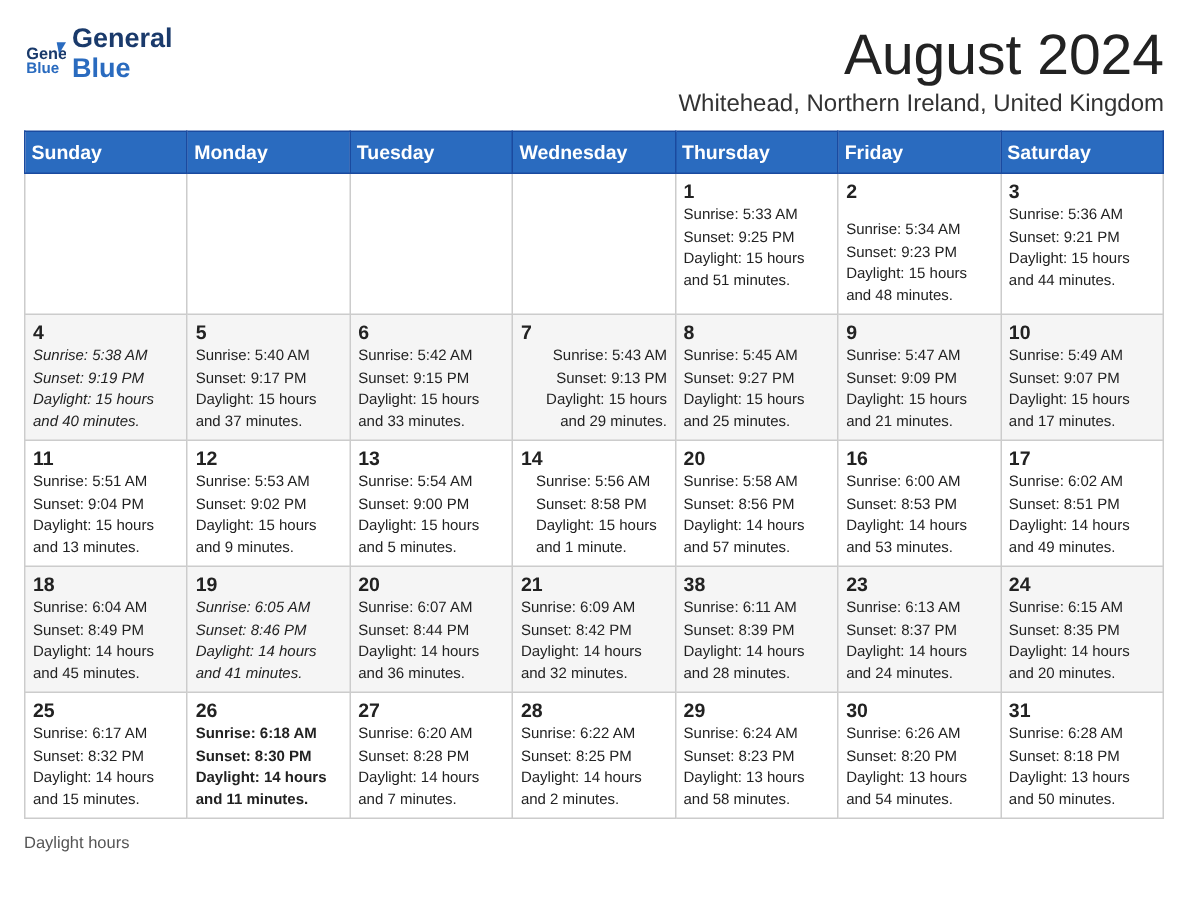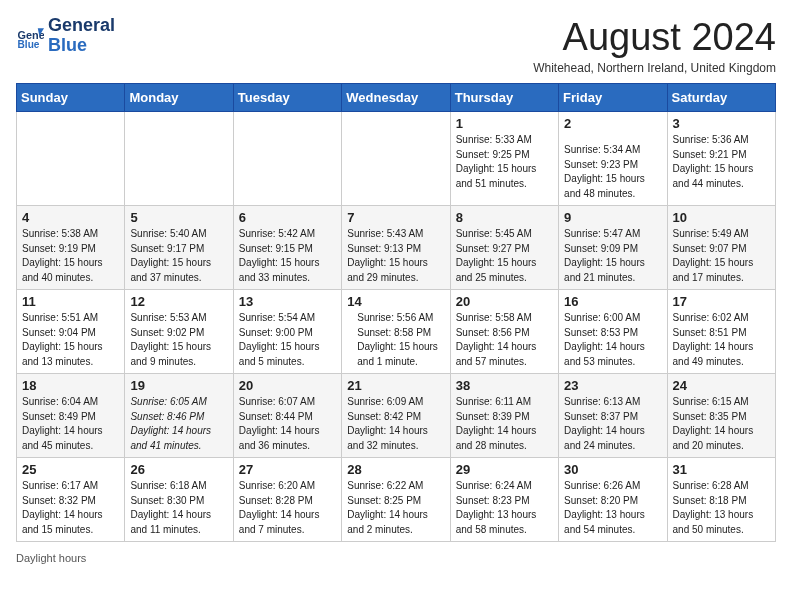--- a/index.html
+++ b/index.html
@@ -36,21 +36,21 @@
     }
     .title-block {
       text-align: right;
     }
     .month-year {
       font-size: 38px;
       font-weight: normal;
       color: #222;
     }
     .location {
-      font-size: 12px;
+      font-size: 16px;
       color: #333;
       margin-top: 2px;
     }
     .calendar {
       width: 100%;
       border-collapse: collapse;
       margin-top: 8px;
     }
     .calendar th {
       background: #2a6bbf;
@@ -151,42 +151,42 @@
           <span class="day-num">3</span>
           <div class="day-info" style="white-space: pre-line;">Sunrise: 5:36 AM
 Sunset: 9:21 PM
 Daylight: 15 hours
 and 44 minutes.</div>
         </td>
       </tr>
       <tr>
         <td>
           <span class="day-num">4</span>
-          <div class="day-info" style="white-space: pre-line;">Sunrise: 5:38 AM
+          <div class="day-info" style="white-space: pre-line; font-style: italic;">Sunrise: 5:38 AM
 Sunset: 9:19 PM
 Daylight: 15 hours
 and 40 minutes.</div>
         </td>
         <td>
           <span class="day-num">5</span>
           <div class="day-info" style="white-space: pre-line;">Sunrise: 5:40 AM
 Sunset: 9:17 PM
 Daylight: 15 hours
 and 37 minutes.</div>
         </td>
         <td>
           <span class="day-num">6</span>
           <div class="day-info" style="white-space: pre-line;">Sunrise: 5:42 AM
 Sunset: 9:15 PM
 Daylight: 15 hours
 and 33 minutes.</div>
         </td>
         <td>
           <span class="day-num">7</span>
-          <div class="day-info" style="white-space: pre-line;">Sunrise: 5:43 AM
+          <div class="day-info" style="white-space: pre-line; text-align: right;">Sunrise: 5:43 AM
 Sunset: 9:13 PM
 Daylight: 15 hours
 and 29 minutes.</div>
         </td>
         <td>
           <span class="day-num">8</span>
           <div class="day-info" style="white-space: pre-line;">Sunrise: 5:45 AM
 Sunset: 9:27 PM
 Daylight: 15 hours
 and 25 minutes.</div>
@@ -311,21 +311,21 @@
       <tr>
         <td>
           <span class="day-num">25</span>
           <div class="day-info" style="white-space: pre-line;">Sunrise: 6:17 AM
 Sunset: 8:32 PM
 Daylight: 14 hours
 and 15 minutes.</div>
         </td>
         <td>
           <span class="day-num">26</span>
-          <div class="day-info" style="white-space: pre-line;">Sunrise: 6:18 AM
+          <div class="day-info" style="white-space: pre-line; font-weight: bold;">Sunrise: 6:18 AM
 Sunset: 8:30 PM
 Daylight: 14 hours
 and 11 minutes.</div>
         </td>
         <td>
           <span class="day-num">27</span>
           <div class="day-info" style="white-space: pre-line;">Sunrise: 6:20 AM
 Sunset: 8:28 PM
 Daylight: 14 hours
 and 7 minutes.</div>

